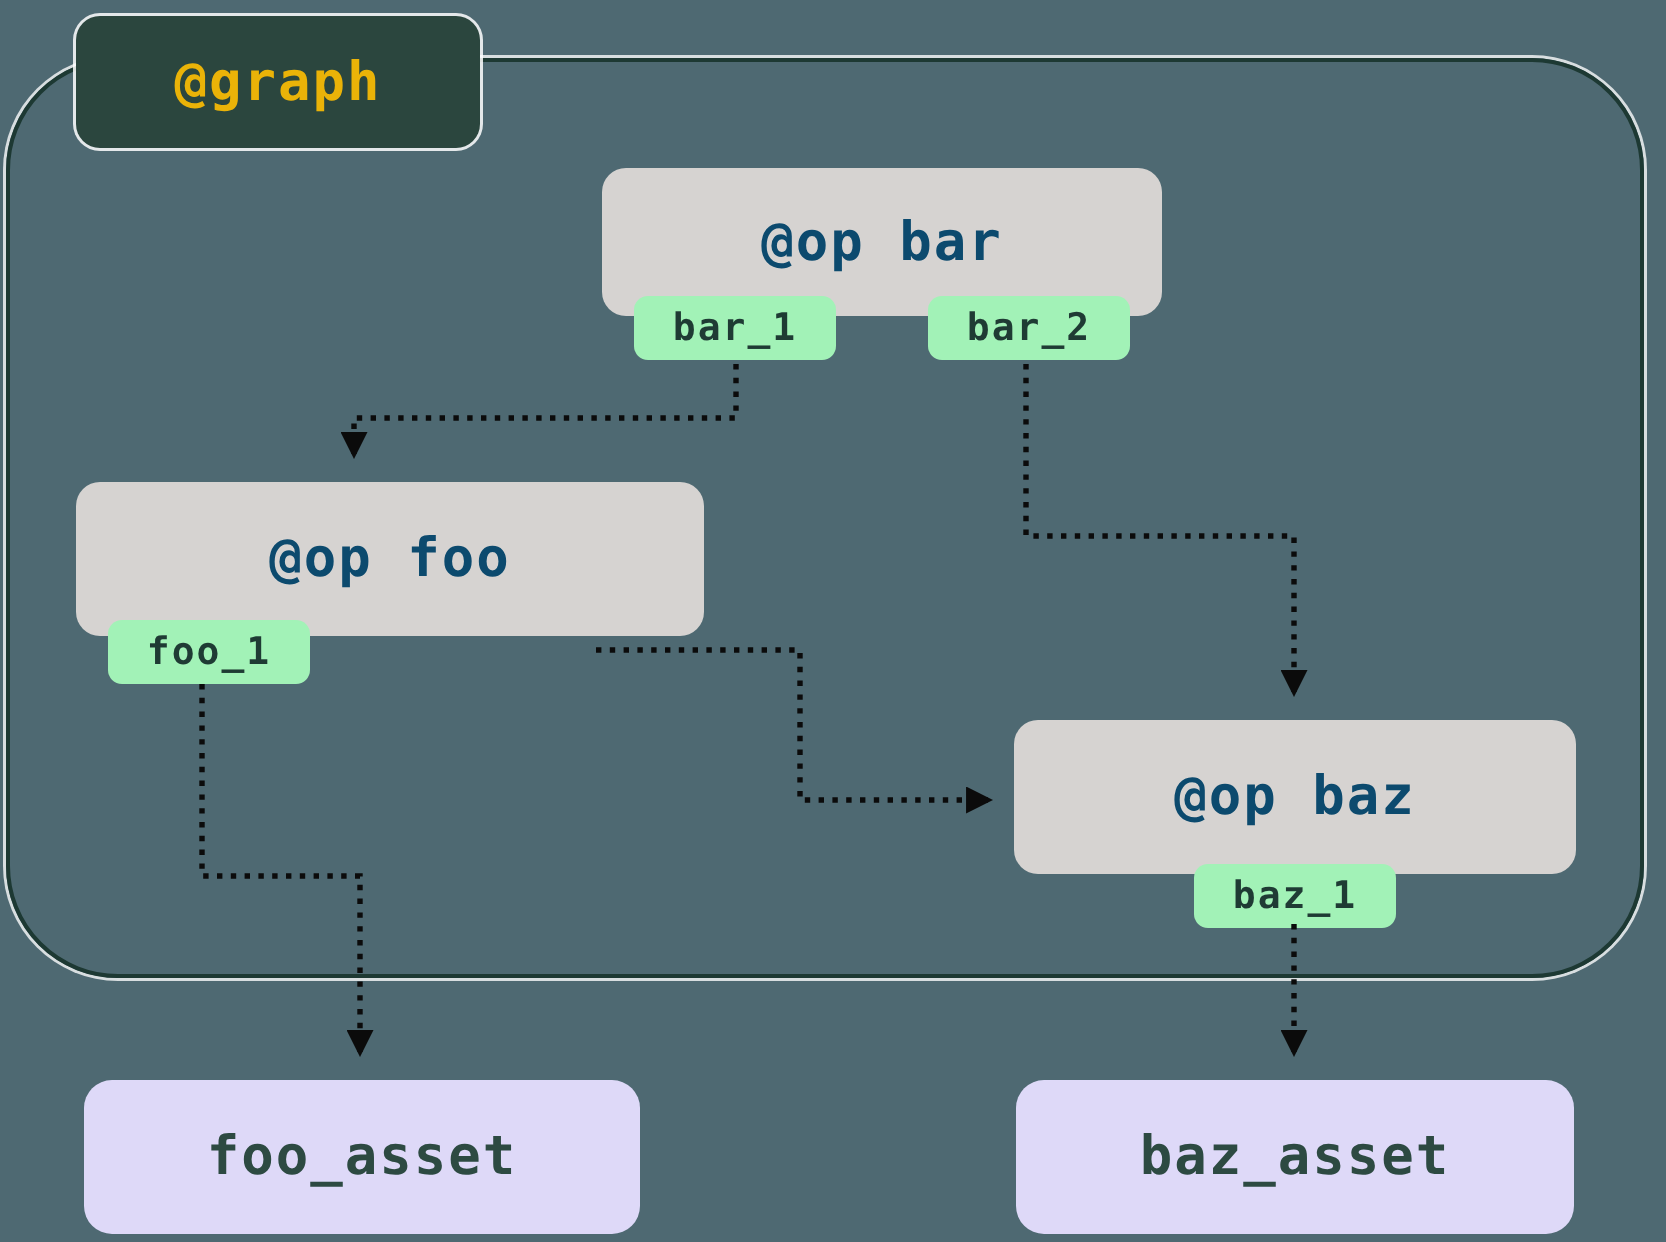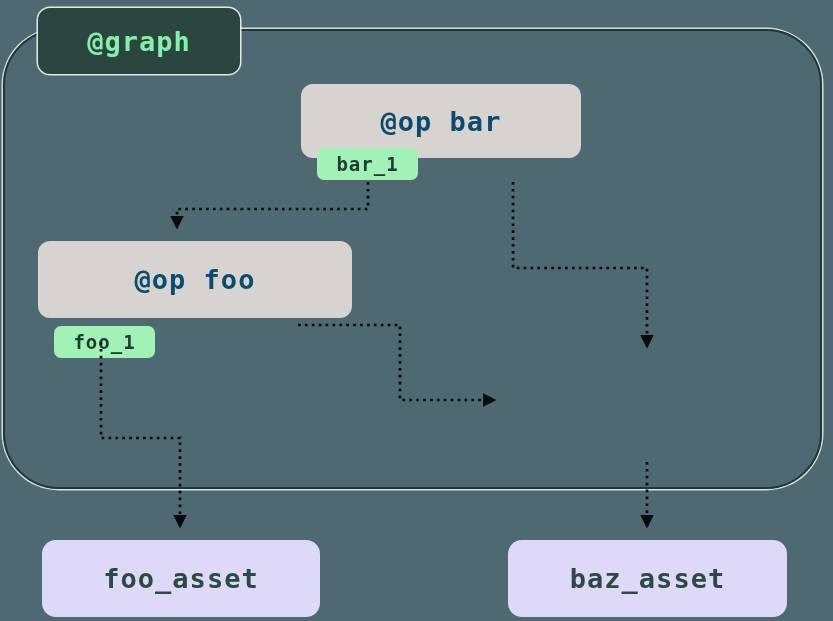--- a/index.html
+++ b/index.html
@@ -35,21 +35,21 @@
     left: 38px;
     top: 8px;
     width: 202px;
     height: 66px;
     background: #2b463e;
     border-radius: 12px;
     box-shadow: 0 0 0 1.5px rgba(255,255,255,0.85);
     display: flex;
     align-items: center;
     justify-content: center;
-    color: #86efac;
+    color: #eab308;
     font-size: 27px;
     font-weight: 600;
     letter-spacing: 1px;
   }
 
   
   .op-node { position: absolute; }
   .op-box {
     background: #d6d3d1;
     border-radius: 12px;
@@ -87,21 +87,21 @@
     box-sizing: border-box;
     padding: 16px 10px;
   }
 
   #op-bar { left: 301px; top: 84px; width: 280px; }
   #op-bar .op-box { height: 74px; }
   #op-bar .op-tags { top: 64px; }
 
   #op-foo { left: 38px; top: 241px; width: 314px; }
   #op-foo .op-box { height: 77px; }
-  #op-foo .op-tags { top: 69px; margin-top: 16px; }
+  #op-foo .op-tags { top: 69px; }
 
   #op-baz { left: 507px; top: 360px; width: 281px; }
   #op-baz .op-box { height: 77px; }
   #op-baz .op-tags { top: 72px; }
 
   
   .asset-node {
     position: absolute;
     width: 278px;
     height: 77px;
@@ -144,32 +144,41 @@
   <div class="graph-label">
     <span>@graph</span>
   </div>
 
   <div class="op-node" id="op-bar">
     <div class="op-box">
       <span>@op bar</span>
     </div>
     <div class="op-tags">
       <span class="out-tag">bar_1</span>
+      <span class="out-tag">bar_2</span>
     </div>
   </div>
 
   <div class="op-node" id="op-foo">
     <div class="op-box">
       <span>@op foo</span>
     </div>
     <div class="op-tags">
       <span class="out-tag">foo_1</span>
     </div>
   </div>
 
+  <div class="op-node" id="op-baz">
+    <div class="op-box">
+      <span>@op baz</span>
+    </div>
+    <div class="op-tags centered">
+      <span class="out-tag">baz_1</span>
+    </div>
+  </div>
 
   <div class="asset-node" id="asset-foo">
     <span>foo_asset</span>
   </div>
   <div class="asset-node" id="asset-baz">
     <span>baz_asset</span>
   </div>
 
   <svg class="edges" viewBox="0 0 833 621" xmlns="http://www.w3.org/2000/svg">
     <defs>

